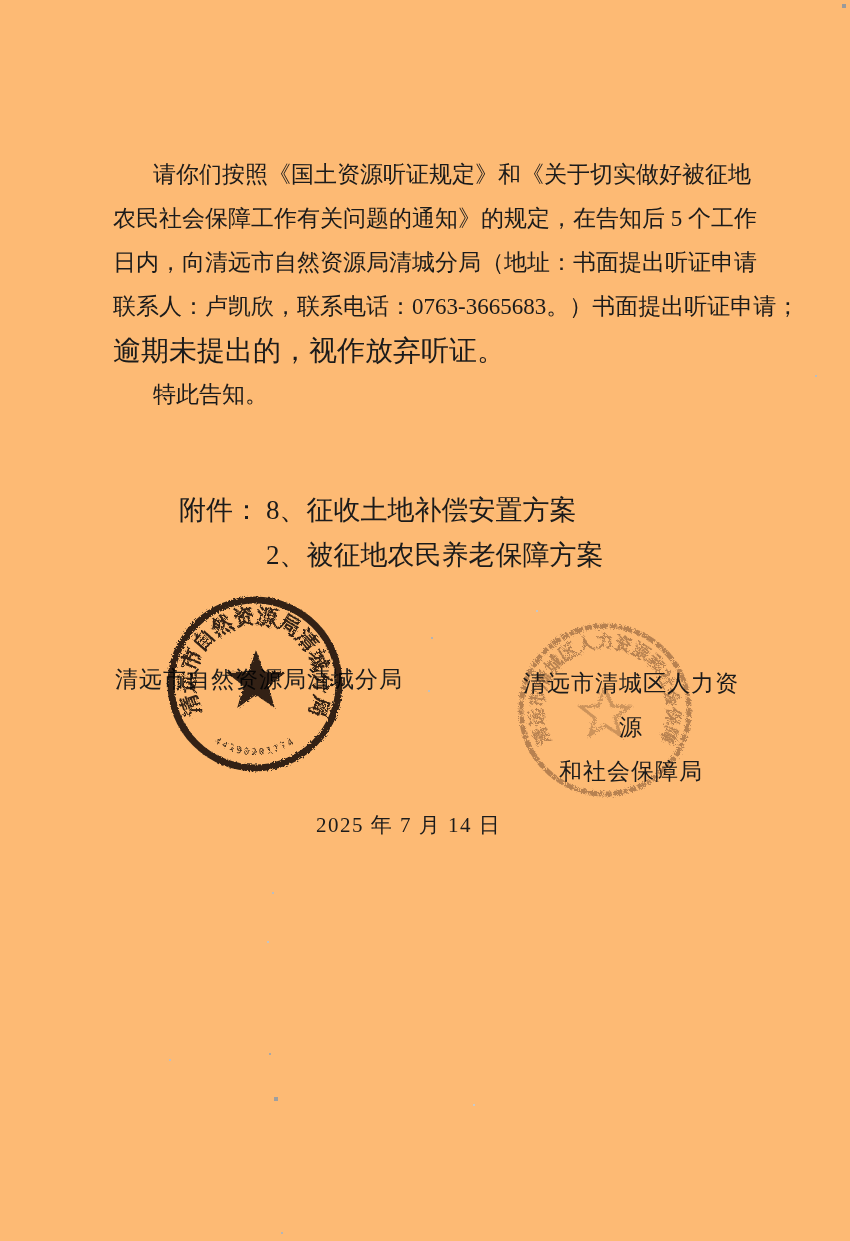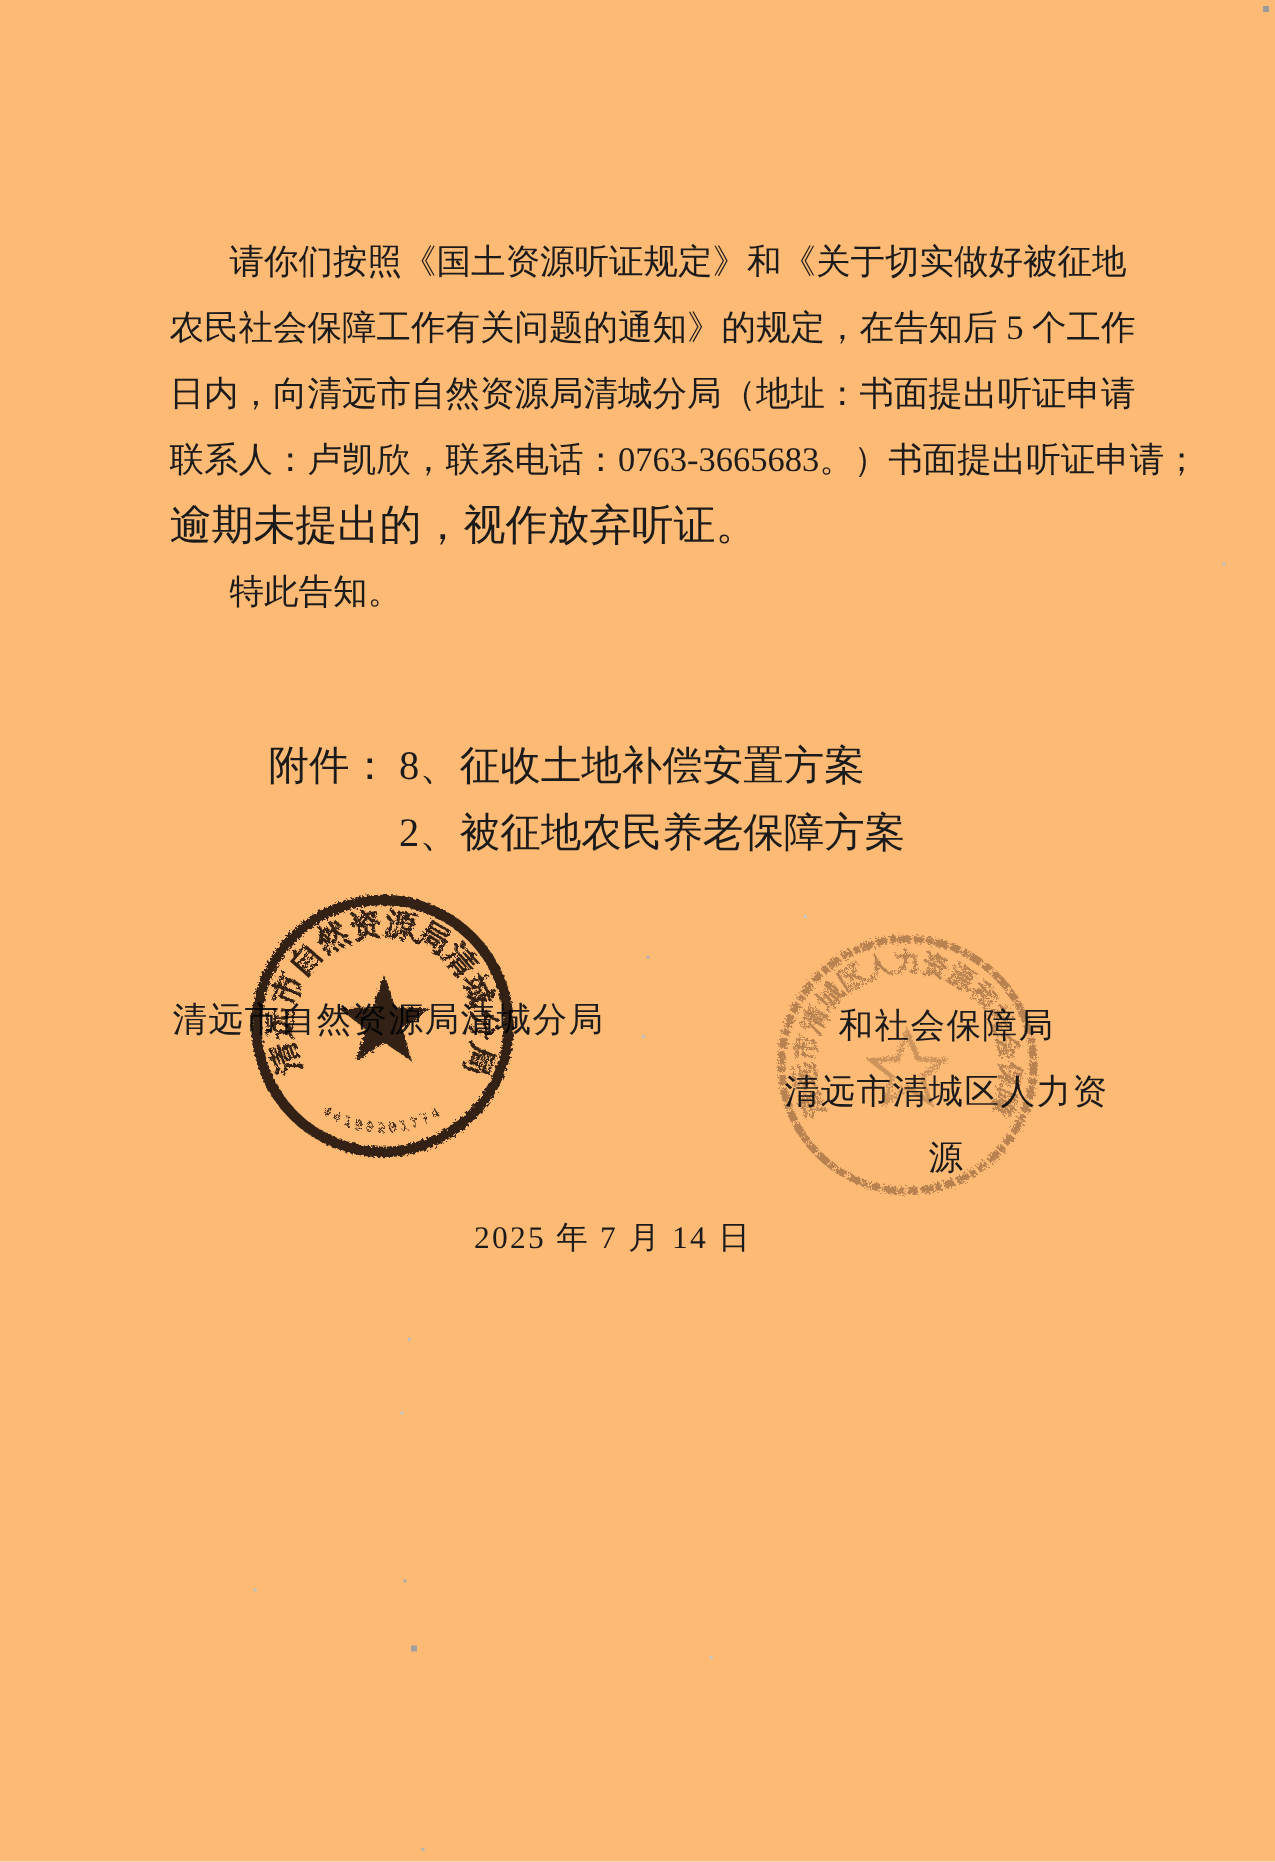--- a/index.html
+++ b/index.html
@@ -98,22 +98,22 @@
   <div class="attachments">
     <span class="attach-label">附件：</span>
     <div class="attach-items">
       <div class="attach-item">8、征收土地补偿安置方案</div>
       <div class="attach-item">2、被征地农民养老保障方案</div>
     </div>
   </div>
 
   <div class="signer-left">清远市自然资源局清城分局</div>
   <div class="signer-right">
+    <div>清远市清城区人力资源</div>
     <div>和社会保障局</div>
-    <div>清远市清城区人力资源</div>
   </div>
 
   <svg class="stamp stamp-left" width="220" height="220" viewBox="0 0 220 220">
     <defs>
       <filter id="rough1" x="-10%" y="-10%" width="120%" height="120%">
         <feTurbulence type="fractalNoise" baseFrequency="0.55" numOctaves="2" result="n"></feTurbulence>
         <feDisplacementMap in="SourceGraphic" in2="n" scale="4"></feDisplacementMap>
       </filter>
       <path id="arcL" d="M 57.2 140.5 A 61 61 0 1 1 162.8 140.5" fill="none"></path>
       <path id="arcLcode" d="M 69.3 168.2 A 71 71 0 0 0 150.7 168.2" fill="none"></path>

